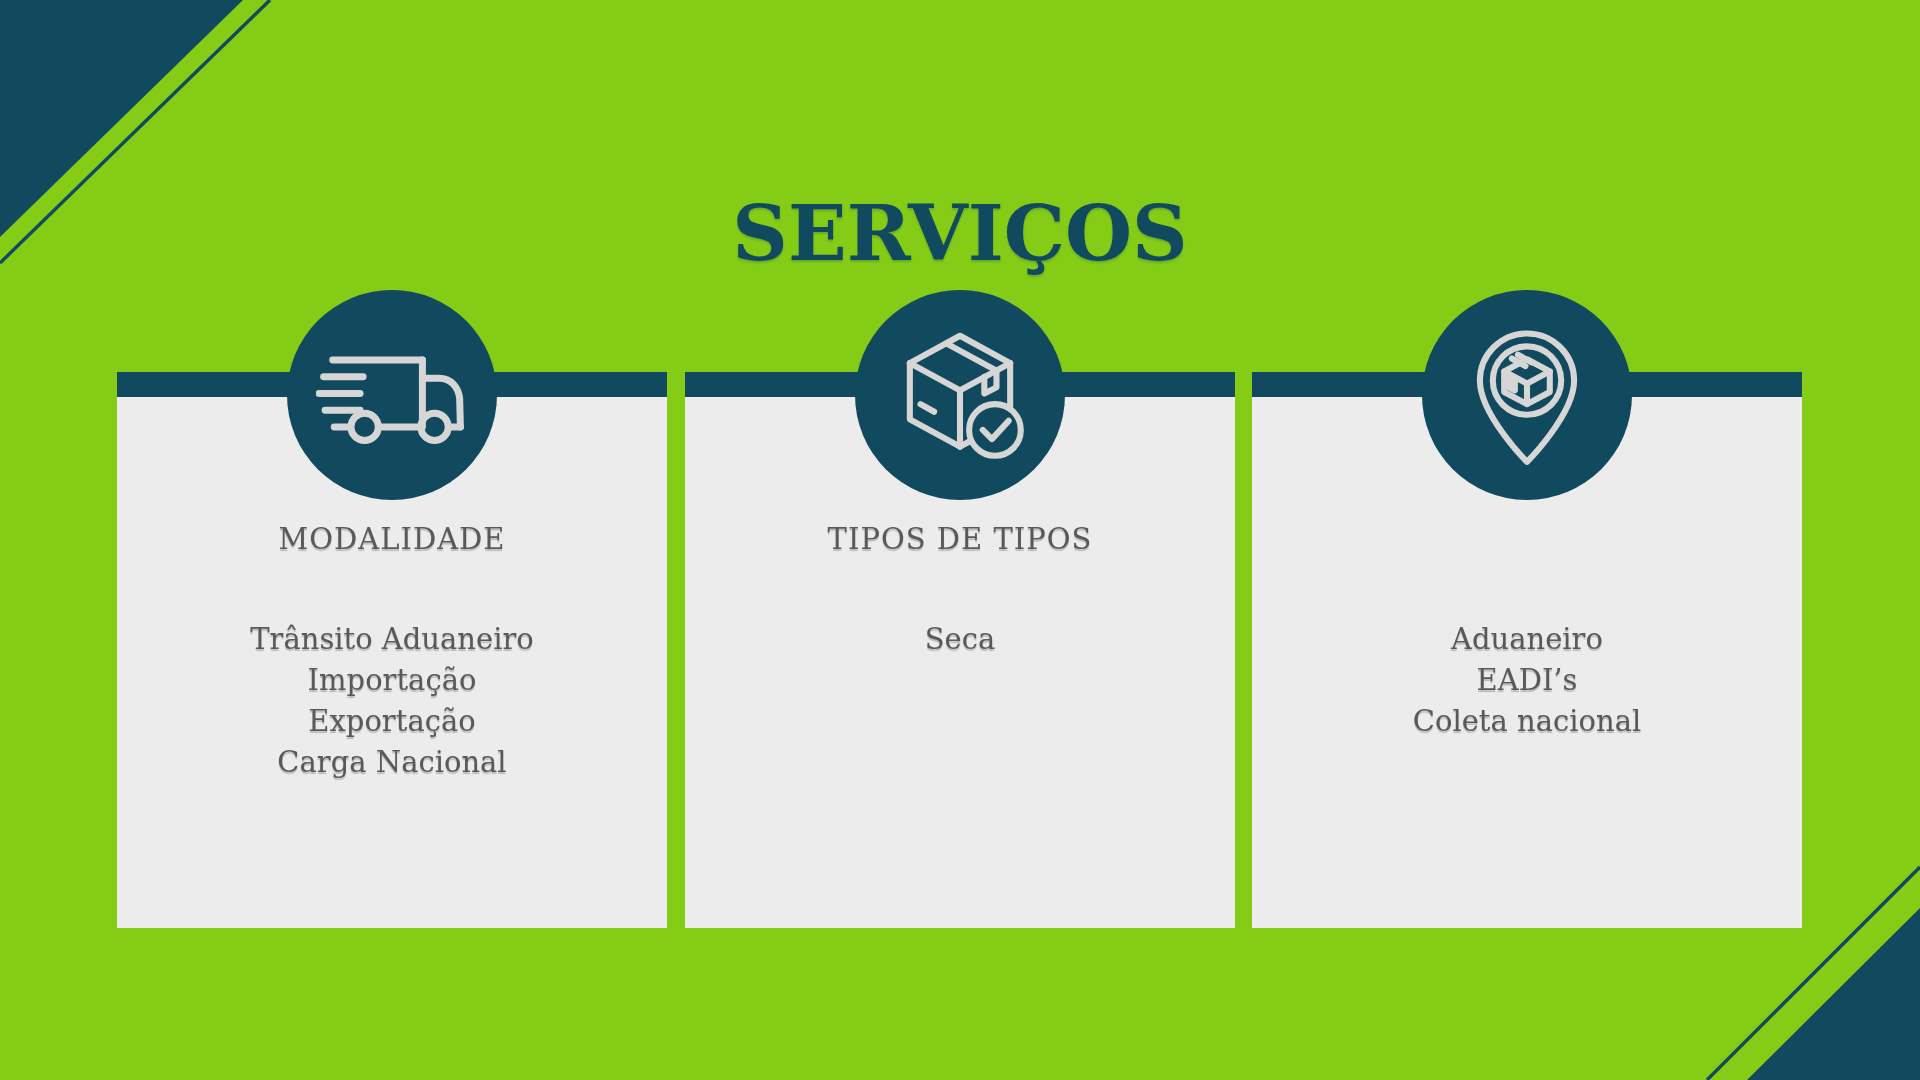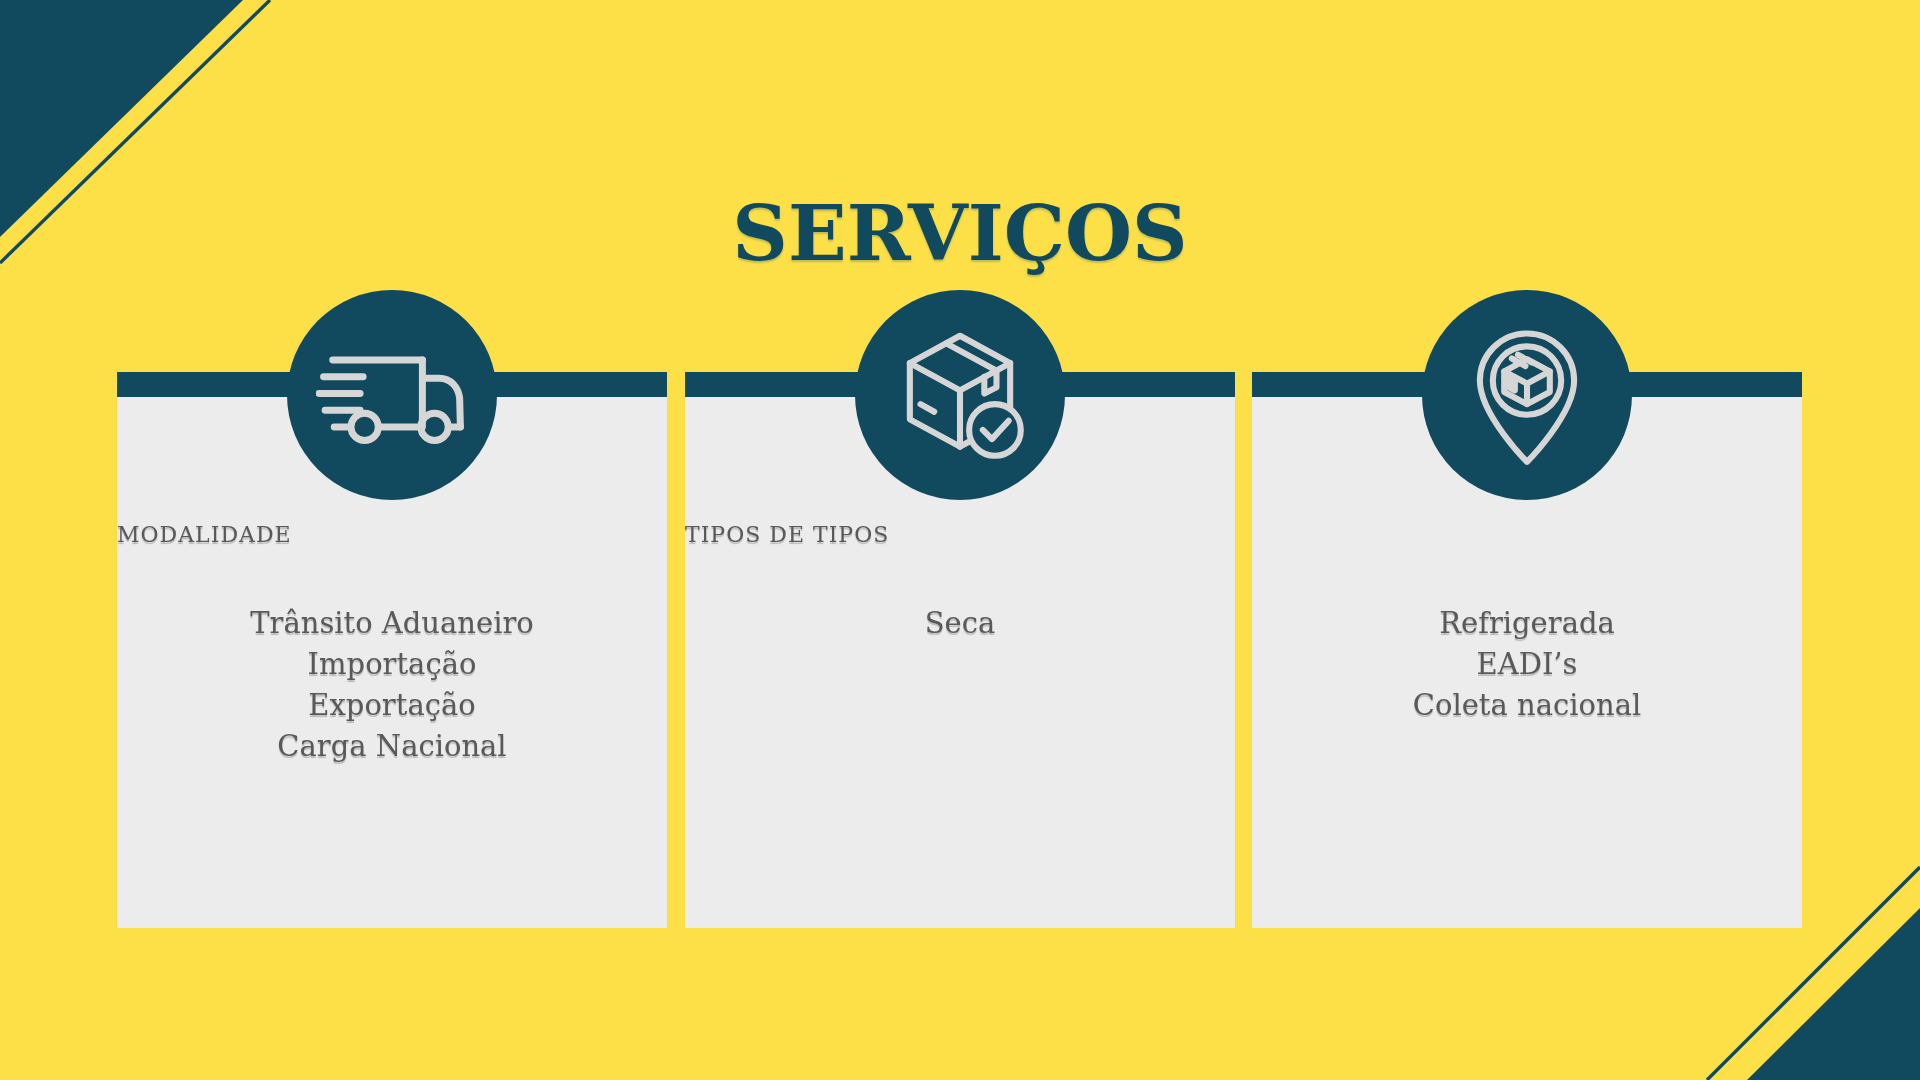--- a/index.html
+++ b/index.html
@@ -1,19 +1,19 @@
 <!DOCTYPE html>
 <html lang="pt"><head>
 <meta charset="utf-8">
 <style>
   html,body{margin:0;padding:0;background:#ffffff;}
   .slide{
     position:relative;
     width:1920px;height:1080px;
-    background:#fde047;
+    background:#84cc16;
     overflow:hidden;
     font-family:"DejaVu Serif","Liberation Serif",serif;
   }
   .corner{position:absolute;pointer-events:none;}
   .corner.tl{top:0;left:0;}
   .corner.br{bottom:0;right:0;}
 
   .slide-title{
     position:absolute;
     top:142px;left:0;right:0;
@@ -50,30 +50,30 @@
     margin-left:-105px;
     border-radius:50%;
     background:#114a5e;
     display:flex;align-items:center;justify-content:center;
   }
   .icon-circle svg{width:152px;height:152px;display:block;}
 
   .panel-title{
     position:absolute;
     top:150px;left:0;right:0;
-    text-align:left;
-    font-size:22px;
+    text-align:center;
+    font-size:29px;
     letter-spacing:1px;
     color:#595959;
     text-shadow:0 2px 1px rgba(0,0,0,0.22);
   }
   .panel-list{
     position:absolute;
     top:231px;left:0;right:0;
-    margin:0;padding:0;
+    margin:16px;padding:0;
     list-style:none;
     text-align:center;
     font-size:29px;
     line-height:41px;
     color:#595959;
     text-shadow:0 2px 1px rgba(0,0,0,0.22);
   }
 </style>
 </head>
 <body>
@@ -156,19 +156,19 @@
           <path d="M50,26.5 L65,34.5 L50,42.5 L35,34.5 Z"></path>
           <path d="M35,34.5 V48 L50,56 V42.5"></path>
           <path d="M65,34.5 V48 L50,56"></path>
           <path d="M44,23.5 L53,28.5"></path>
           <path d="M40,26 L49,31"></path>
           <path d="M38,36.3 V45 L42,47 V38.5"></path>
         </g>
       </svg>
     </div>
     <ul class="panel-list">
-      <li>Refrigerada</li>
+      <li>Aduaneiro</li>
       <li>EADI’s</li>
       <li>Coleta nacional</li>
     </ul>
   </div>
 
 </div>
 
 </body></html>

